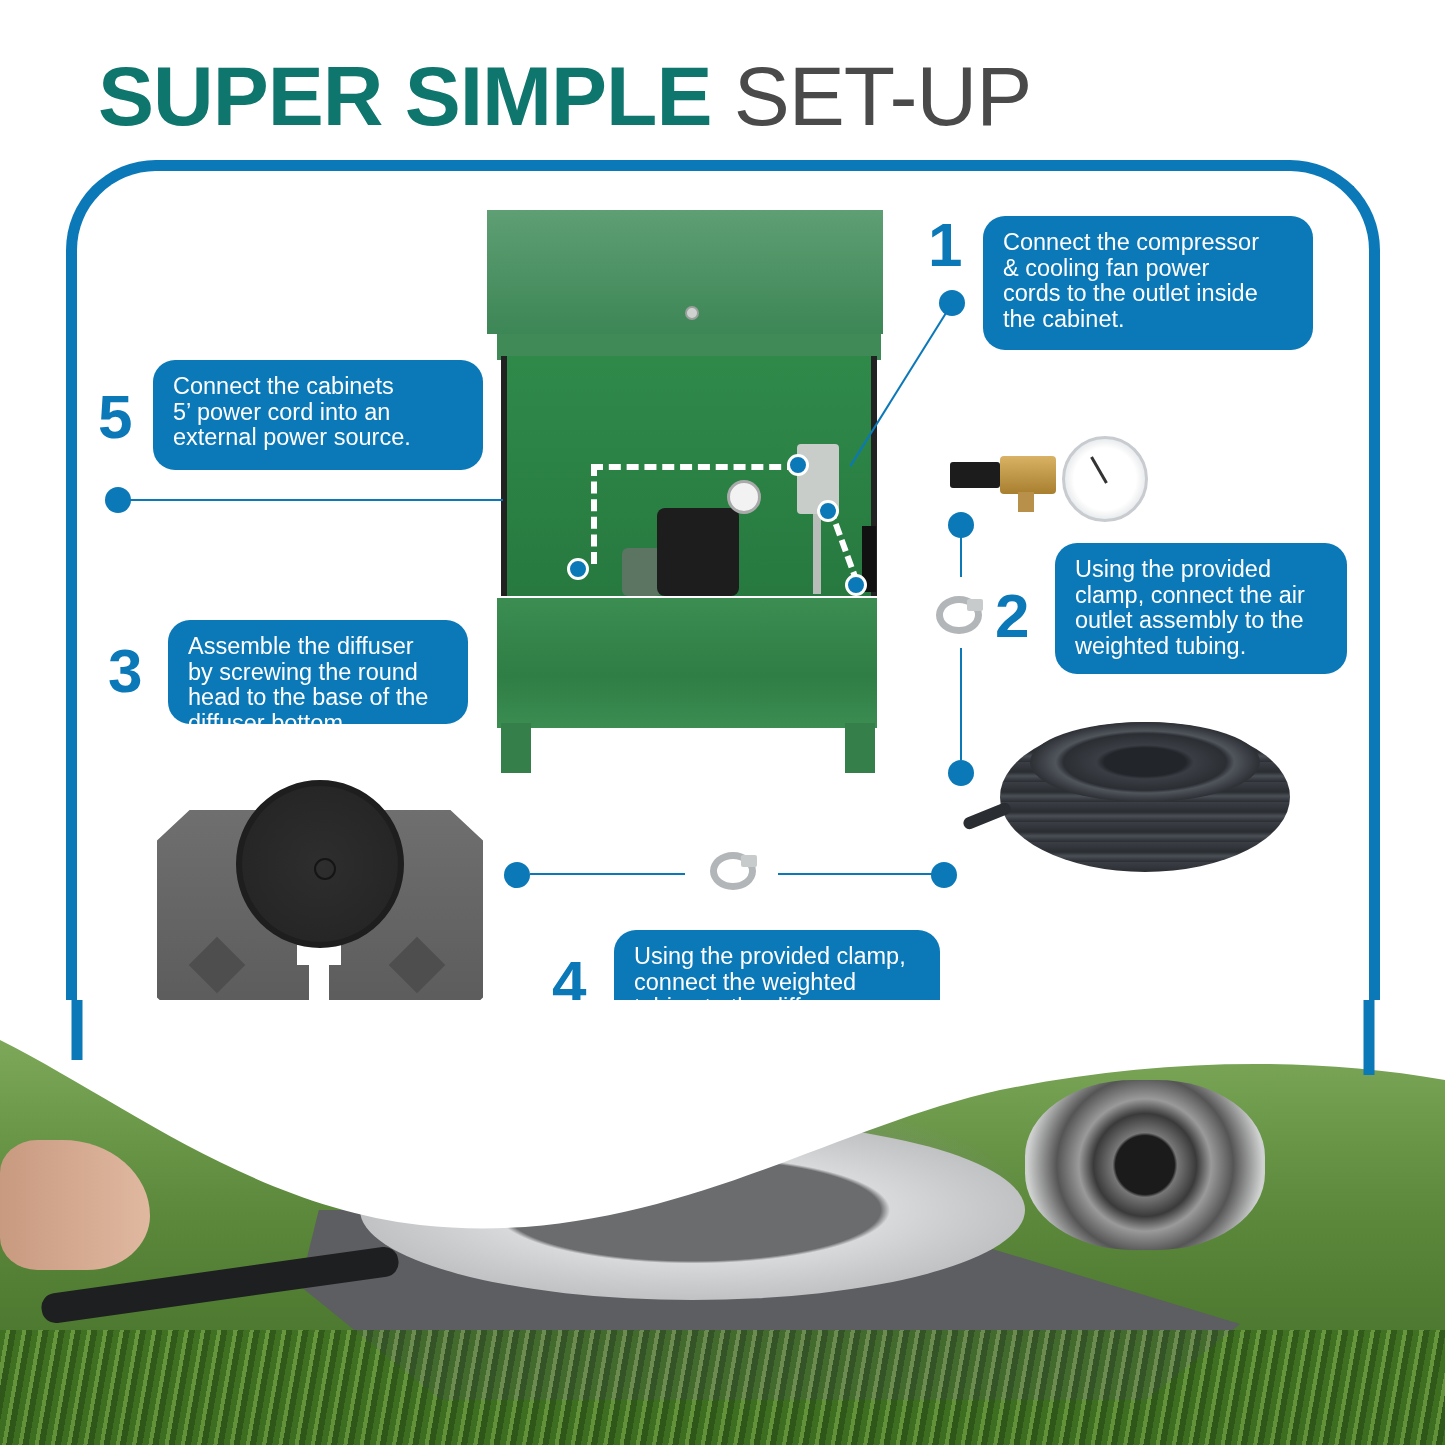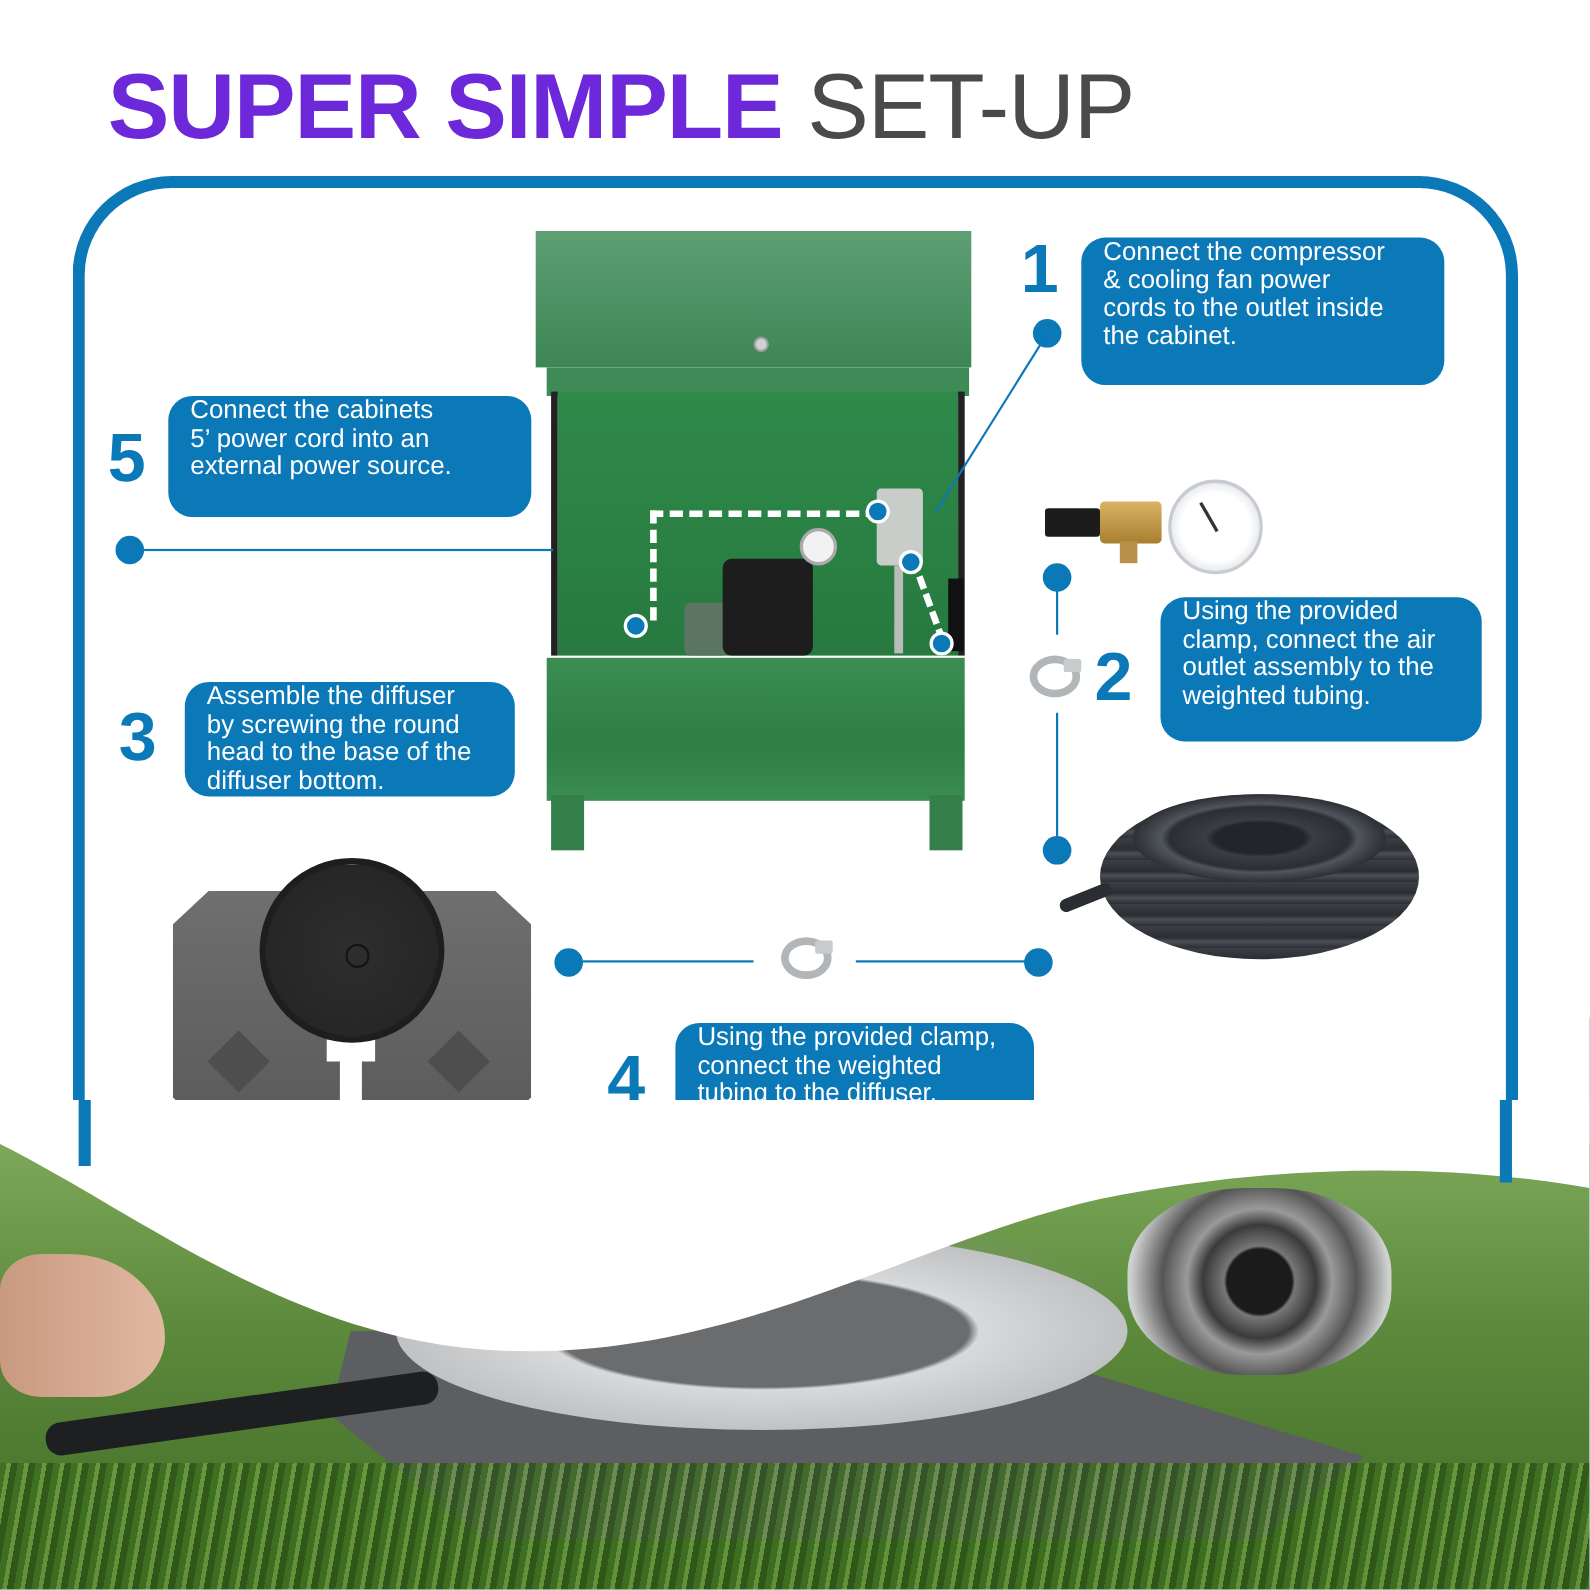--- a/index.html
+++ b/index.html
@@ -1,25 +1,25 @@
 <!DOCTYPE html>
 <html><head>
 <meta charset="utf-8">
 <style>
   * { box-sizing: border-box; margin: 0; padding: 0; }
   html, body { width: 1445px; height: 1445px; background: #ffffff; overflow: hidden; }
   body { position: relative; font-family: "Liberation Sans", sans-serif; }
 
   .headline { position: absolute; left: 98px; top: 46px; height: 110px; white-space: nowrap; font-size: 84px; line-height: 100px; letter-spacing: -1px; }
-  .headline .bold { color: #6d28d9; font-weight: 700; }
+  .headline .bold { color: #0f766e; font-weight: 700; }
   .headline .light { color: #4a4a4a; font-weight: 400; }
 
   .frame { position: absolute; left: 66px; top: 160px; width: 1314px; height: 1000px; border: 11px solid #0b78b8; border-bottom: none; border-radius: 90px 90px 0 0; }
 
-  .callout { position: absolute; background: #0b78b8; color: #ffffff; border-radius: 22px; font-size: 23.5px; line-height: 25.5px; padding: 0 18px 0 20px; }
+  .callout { position: absolute; background: #0b78b8; color: #ffffff; border-radius: 22px; font-size: 23.5px; line-height: 25.5px; padding: 14px 18px 0 20px; }
   .callout p { white-space: pre-line; }
   .step-num { position: absolute; color: #0b78b8; font-weight: 700; font-size: 62px; line-height: 62px; }
 
   .dot { position: absolute; width: 26px; height: 26px; border-radius: 50%; background: #0b78b8; }
   .line { position: absolute; background: #0b78b8; }
 
   
   .cabinet { position: absolute; left: 487px; top: 208px; width: 400px; height: 565px; }
   .cab-lid { position: absolute; left: 0; top: 2px; width: 396px; height: 124px; background: linear-gradient(180deg,#5e9f73 0%,#3d8656 100%); }
   .cab-lock { position: absolute; left: 198px; top: 98px; width: 14px; height: 14px; border-radius: 50%; background: #cfd3d0; border: 2px solid #9aa19c; }

